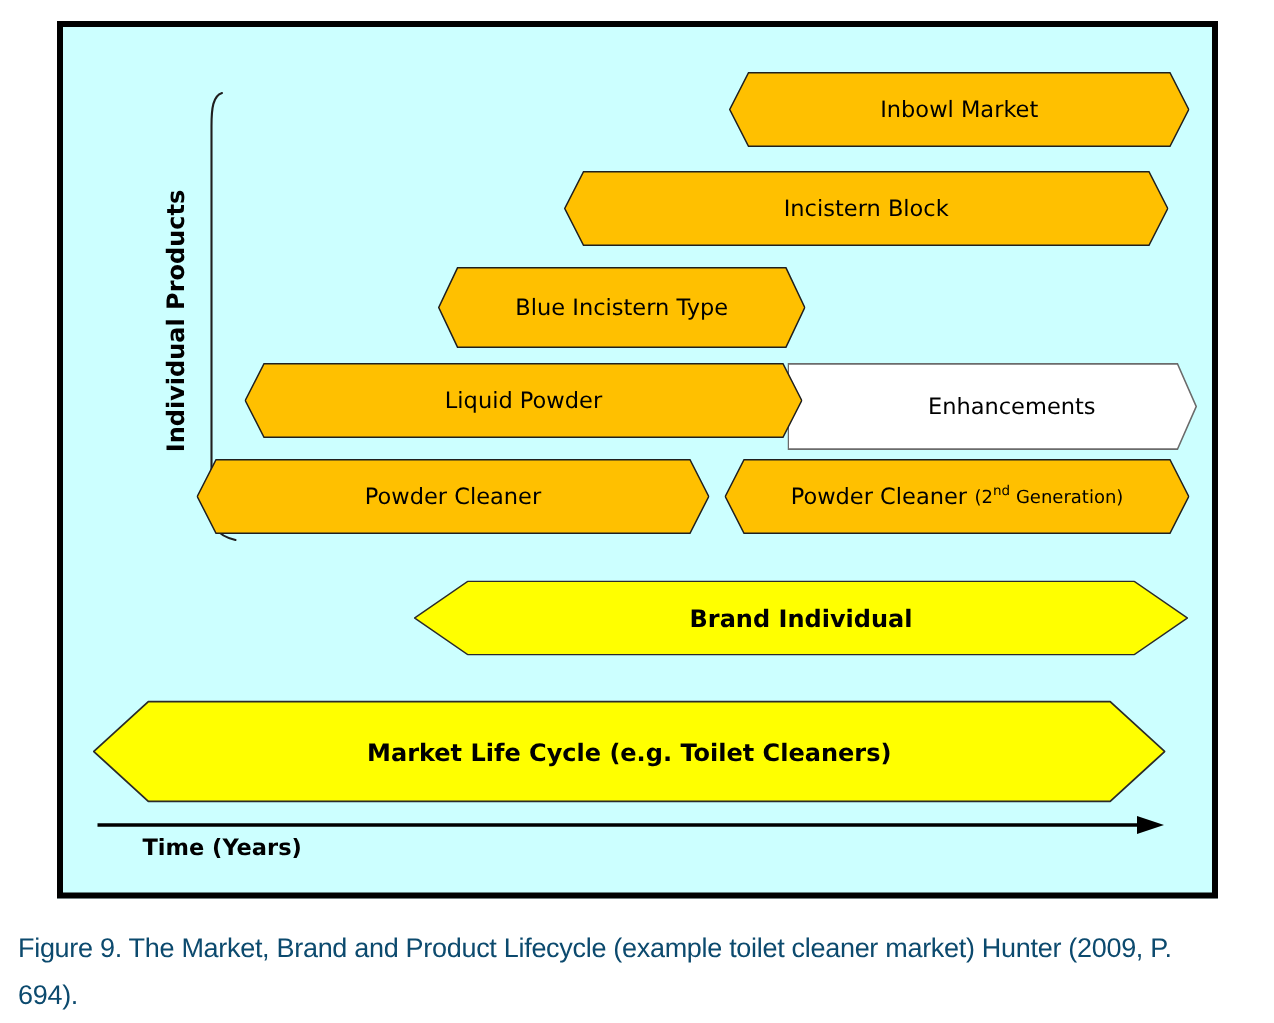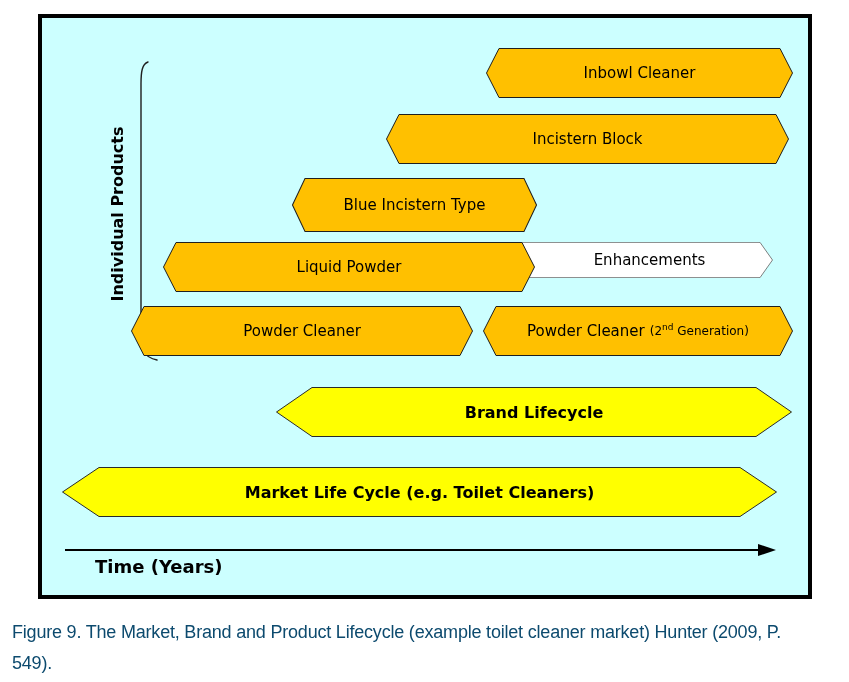--- a/index.html
+++ b/index.html
@@ -32,21 +32,21 @@
   .fill-white{fill:#FFFFFF;stroke:#6b6b6b;stroke-width:1;}
   .y-label{
     position:absolute;left:75px;top:196px;
     transform:translate(-50%,-50%) rotate(-90deg);
     font-weight:bold;font-size:16px;color:#000;white-space:nowrap;
   }
   .bracket{position:absolute;left:92px;top:42px;width:28px;height:302px;}
   .time-axis{position:absolute;left:60px;top:542px;width:722px;height:16px;}
   .time-label{
     position:absolute;left:95px;top:556px;
-    font-weight:bold;font-size:18px;color:#000;white-space:nowrap;
+    font-weight:bold;font-size:15px;color:#000;white-space:nowrap;
   }
   .caption{
     position:absolute;left:12px;top:617px;width:830px;
     font-family:"Liberation Sans", sans-serif;
     font-size:18px;color:#0c4a6e;letter-spacing:-0.2px;
   }
   .caption-line{white-space:nowrap;line-height:31px;}
 </style>
 </head>
 <body>
@@ -59,38 +59,38 @@
 
     <svg class="bracket" viewBox="0 0 28 302">
       <path d="M14,2 C8,4 7,12 7,24 L7,276 C7,291 10,297 23,300" fill="none" stroke="#1f1f1f" stroke-width="1.4" stroke-linecap="round"></path>
     </svg>
   </div>
 
   <div class="banner" style="left:486px;top:48px;width:307px;height:50px">
     <svg viewBox="0 0 307 50" preserveAspectRatio="none">
       <polygon class="fill-product" points="13,0.5 294,0.5 306.5,25 294,49.5 13,49.5 0.5,25"></polygon>
     </svg>
-    <span class="banner-label">Inbowl Cleaner</span>
+    <span class="banner-label">Inbowl Market</span>
   </div>
 
-  <div class="banner" style="left:386px;top:114px;width:403px;height:50px">
+  <div class="banner" style="left:376px;top:114px;width:403px;height:50px">
     <svg viewBox="0 0 403 50" preserveAspectRatio="none">
       <polygon class="fill-product" points="13,0.5 390,0.5 402.5,25 390,49.5 13,49.5 0.5,25"></polygon>
     </svg>
     <span class="banner-label">Incistern Block</span>
   </div>
 
   <div class="banner" style="left:292px;top:178px;width:245px;height:54px">
     <svg viewBox="0 0 245 50" preserveAspectRatio="none">
       <polygon class="fill-product" points="13,0.5 232,0.5 244.5,25 232,49.5 13,49.5 0.5,25"></polygon>
     </svg>
     <span class="banner-label">Blue Incistern Type</span>
   </div>
 
-  <div class="banner" style="left:500px;top:242px;width:273px;height:36px">
+  <div class="banner" style="left:525px;top:242px;width:273px;height:58px">
     <svg viewBox="0 0 273 50" preserveAspectRatio="none">
       <polygon class="fill-white" points="0.5,0.5 260,0.5 272.5,25 260,49.5 0.5,49.5"></polygon>
     </svg>
     <span class="banner-label" style="justify-content:center;padding-left:26px">Enhancements</span>
   </div>
 
   <div class="banner" style="left:163px;top:242px;width:372px;height:50px">
     <svg viewBox="0 0 372 50" preserveAspectRatio="none">
       <polygon class="fill-product" points="13,0.5 359,0.5 371.5,25 359,49.5 13,49.5 0.5,25"></polygon>
     </svg>
@@ -111,34 +111,34 @@
     <span class="banner-label">
         <span>Powder Cleaner</span>
         <span class="lbl-small"><span>(2</span><sup>nd</sup><span> Generation)</span></span>
       </span>
   </div>
 
   <div class="banner" style="left:276px;top:387px;width:516px;height:50px">
     <svg viewBox="0 0 516 50" preserveAspectRatio="none">
       <polygon class="fill-lifecycle" points="36,0.5 480,0.5 515.5,25 480,49.5 36,49.5 0.5,25"></polygon>
     </svg>
-    <span class="banner-label bold">Brand Lifecycle</span>
+    <span class="banner-label bold">Brand Individual</span>
   </div>
 
-  <div class="banner" style="left:62px;top:467px;width:715px;height:50px">
+  <div class="banner" style="left:62px;top:467px;width:715px;height:68px">
     <svg viewBox="0 0 715 50" preserveAspectRatio="none">
       <polygon class="fill-lifecycle" points="37,0.5 678,0.5 714.5,25 678,49.5 37,49.5 0.5,25"></polygon>
     </svg>
     <span class="banner-label bold">Market Life Cycle (e.g. Toilet Cleaners)</span>
   </div>
 
   <svg class="time-axis" viewBox="0 0 722 16">
     <line x1="5" y1="8" x2="701" y2="8" stroke="#000" stroke-width="2.2"></line>
     <polygon points="698,2 716,8 698,14" fill="#000"></polygon>
   </svg>
   <div class="time-label">Time (Years)</div>
 
   <div class="caption">
     <div class="caption-line">Figure 9. The Market, Brand and Product Lifecycle (example toilet cleaner market) Hunter (2009, P.</div>
-    <div class="caption-line">549).</div>
+    <div class="caption-line">694).</div>
   </div>
 
 </div>
 
 </body></html>

